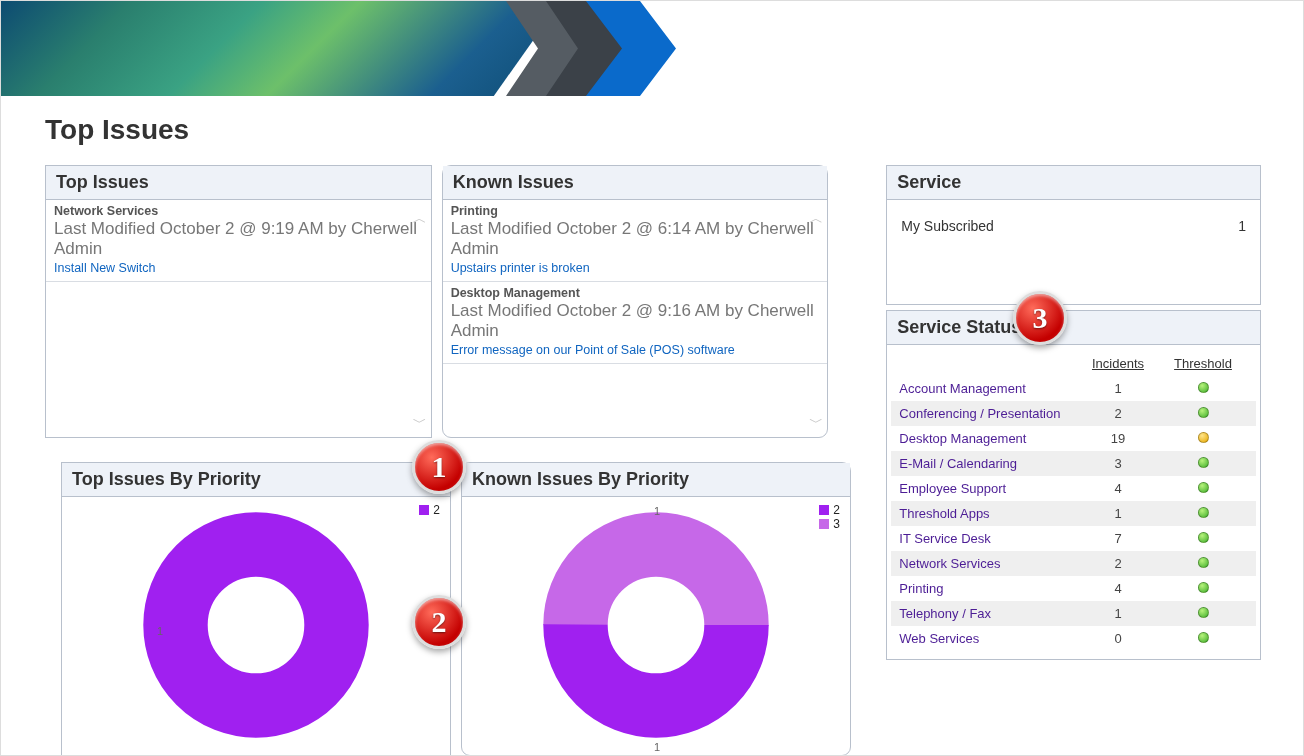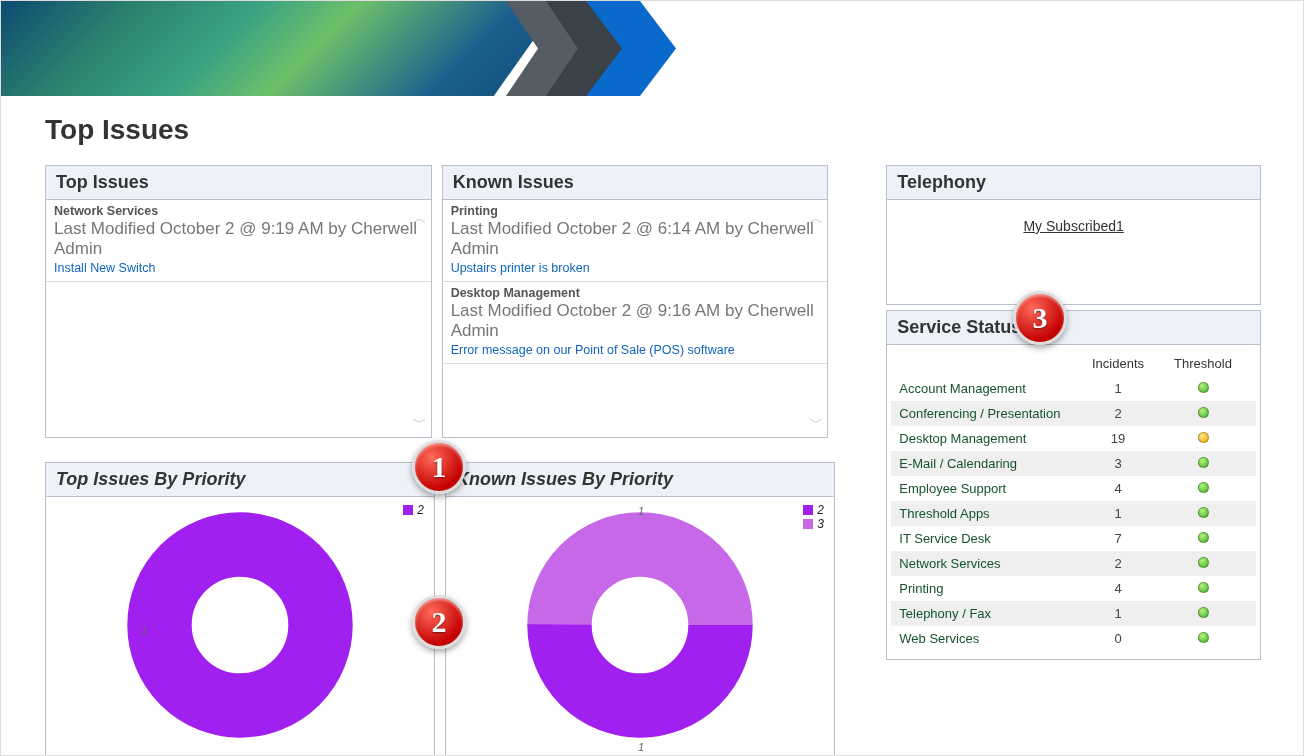--- a/index.html
+++ b/index.html
@@ -51,21 +51,21 @@
   }
 
   .dashboard {
     position: absolute;
     left: 44px; top: 164px;
     width: 1216px;
   }
 
   .row { display: flex; gap: 10px; }
   .col-left { width: 390px; }
-  .col-mid  { width: 390px; }
+  .col-mid  { width: 390px; border-radius: 9px; }
   .col-right{ width: 378px; margin-left: 48px; }
 
   .panel {
     border: 1px solid #b8c0cc;
     background: #fff;
   }
   .panel-header {
     background: #eef2f8;
     border-bottom: 1px solid #b8c0cc;
     padding: 6px 10px;
@@ -85,34 +85,34 @@
   .list-item .cat { font-weight: 700; color: #555; font-size: 12.5px; }
   .list-item .meta { color: #777; font-size: 17px; margin-top: 1px; }
   .list-item .link { color: #1065c0; font-size: 12.5px; margin-top: 2px; cursor: pointer; }
   .scroll-hint {
     position: absolute; right: 4px; width: 14px; height: 14px;
     color: #c7c7c7; font-size: 14px; pointer-events: none;
   }
 
   .problems-panel { height: 140px; }
   .problems-panel .panel-body { padding: 18px 14px; font-size: 14px; }
-  .problems-row { display:flex; justify-content:center;text-decoration:underline; }
+  .problems-row { display:flex; justify-content:space-between; }
 
   .service-panel { margin-top: 5px; }
   .service-panel .panel-body { padding: 6px 4px 8px 4px; font-size: 13px; }
   .svc-head, .svc-row {
     display: grid;
     grid-template-columns: 1fr 80px 90px;
     align-items: center;
     padding: 5px 8px;
   }
-  .svc-head span { text-align:center; color:#333; font-size:13px;}
+  .svc-head span { text-align:center; text-decoration: underline; color:#333; font-size:13px;}
   .svc-head span:first-child { text-align:left; text-decoration:none; }
   .svc-row:nth-child(odd) { background:#efefef; }
-  .svc-row .name { color:#14532d; }
+  .svc-row .name { color:#4c1d95; }
   .svc-row .inc { text-align:center; color:#444;}
   .svc-row .thresh { text-align:center;}
   .dot { display:inline-block; width:11px; height:11px; border-radius:50%; border:1px solid rgba(0,0,0,0.25);}
   .dot.green { background: radial-gradient(circle at 35% 30%, #b7f37c, #3fae2a); }
   .dot.amber { background: radial-gradient(circle at 35% 30%, #ffe48a, #e6a800); }
 
   .chart-panel { height: 294px; width: 390px; margin-top: 24px;}
   .chart-panel .panel-body { height: 260px; position: relative; }
 
   .donut-wrap { position:absolute; left:50%; top:50%; transform: translate(-50%, -50%);}
@@ -177,21 +177,21 @@
         <div class="list-item">
           <div class="cat">Desktop Management</div>
           <div class="meta">Last Modified October 2 @ 9:16 AM by Cherwell Admin</div>
           <div class="link">Error message on our Point of Sale (POS) software</div>
         </div>
       </div>
     </div>
 
     <div class="col-right">
       <div class="panel problems-panel">
-        <div class="panel-header">Telephony</div>
+        <div class="panel-header">Service</div>
         <div class="panel-body">
           <div class="problems-row">
             <span>My Subscribed</span>
             <span>1</span>
           </div>
         </div>
       </div>
 
       <div class="panel service-panel">
         <div class="panel-header">Service Status</div>
@@ -254,21 +254,21 @@
             <div class="svc-row">
               <span class="name">Web Services</span>
               <span class="inc">0</span>
               <span class="thresh"><span class="dot green"></span></span>
             </div>
           </div>
       </div>
     </div>
   </div>
 
-  <div class="row" style="position:absolute; top:297px; left:0;font-style:italic;">
+  <div class="row" style="position:absolute; top:297px; left:16px;">
     <div class="panel chart-panel col-left" style="margin-top:0">
       <div class="panel-header">Top Issues By Priority</div>
       <div class="panel-body">
         <div class="legend">
           <div class="item">
               <span class="sw" style="background:#a020f0"></span>
               <span>2</span>
             </div>
         </div>
         <div class="donut-wrap">

